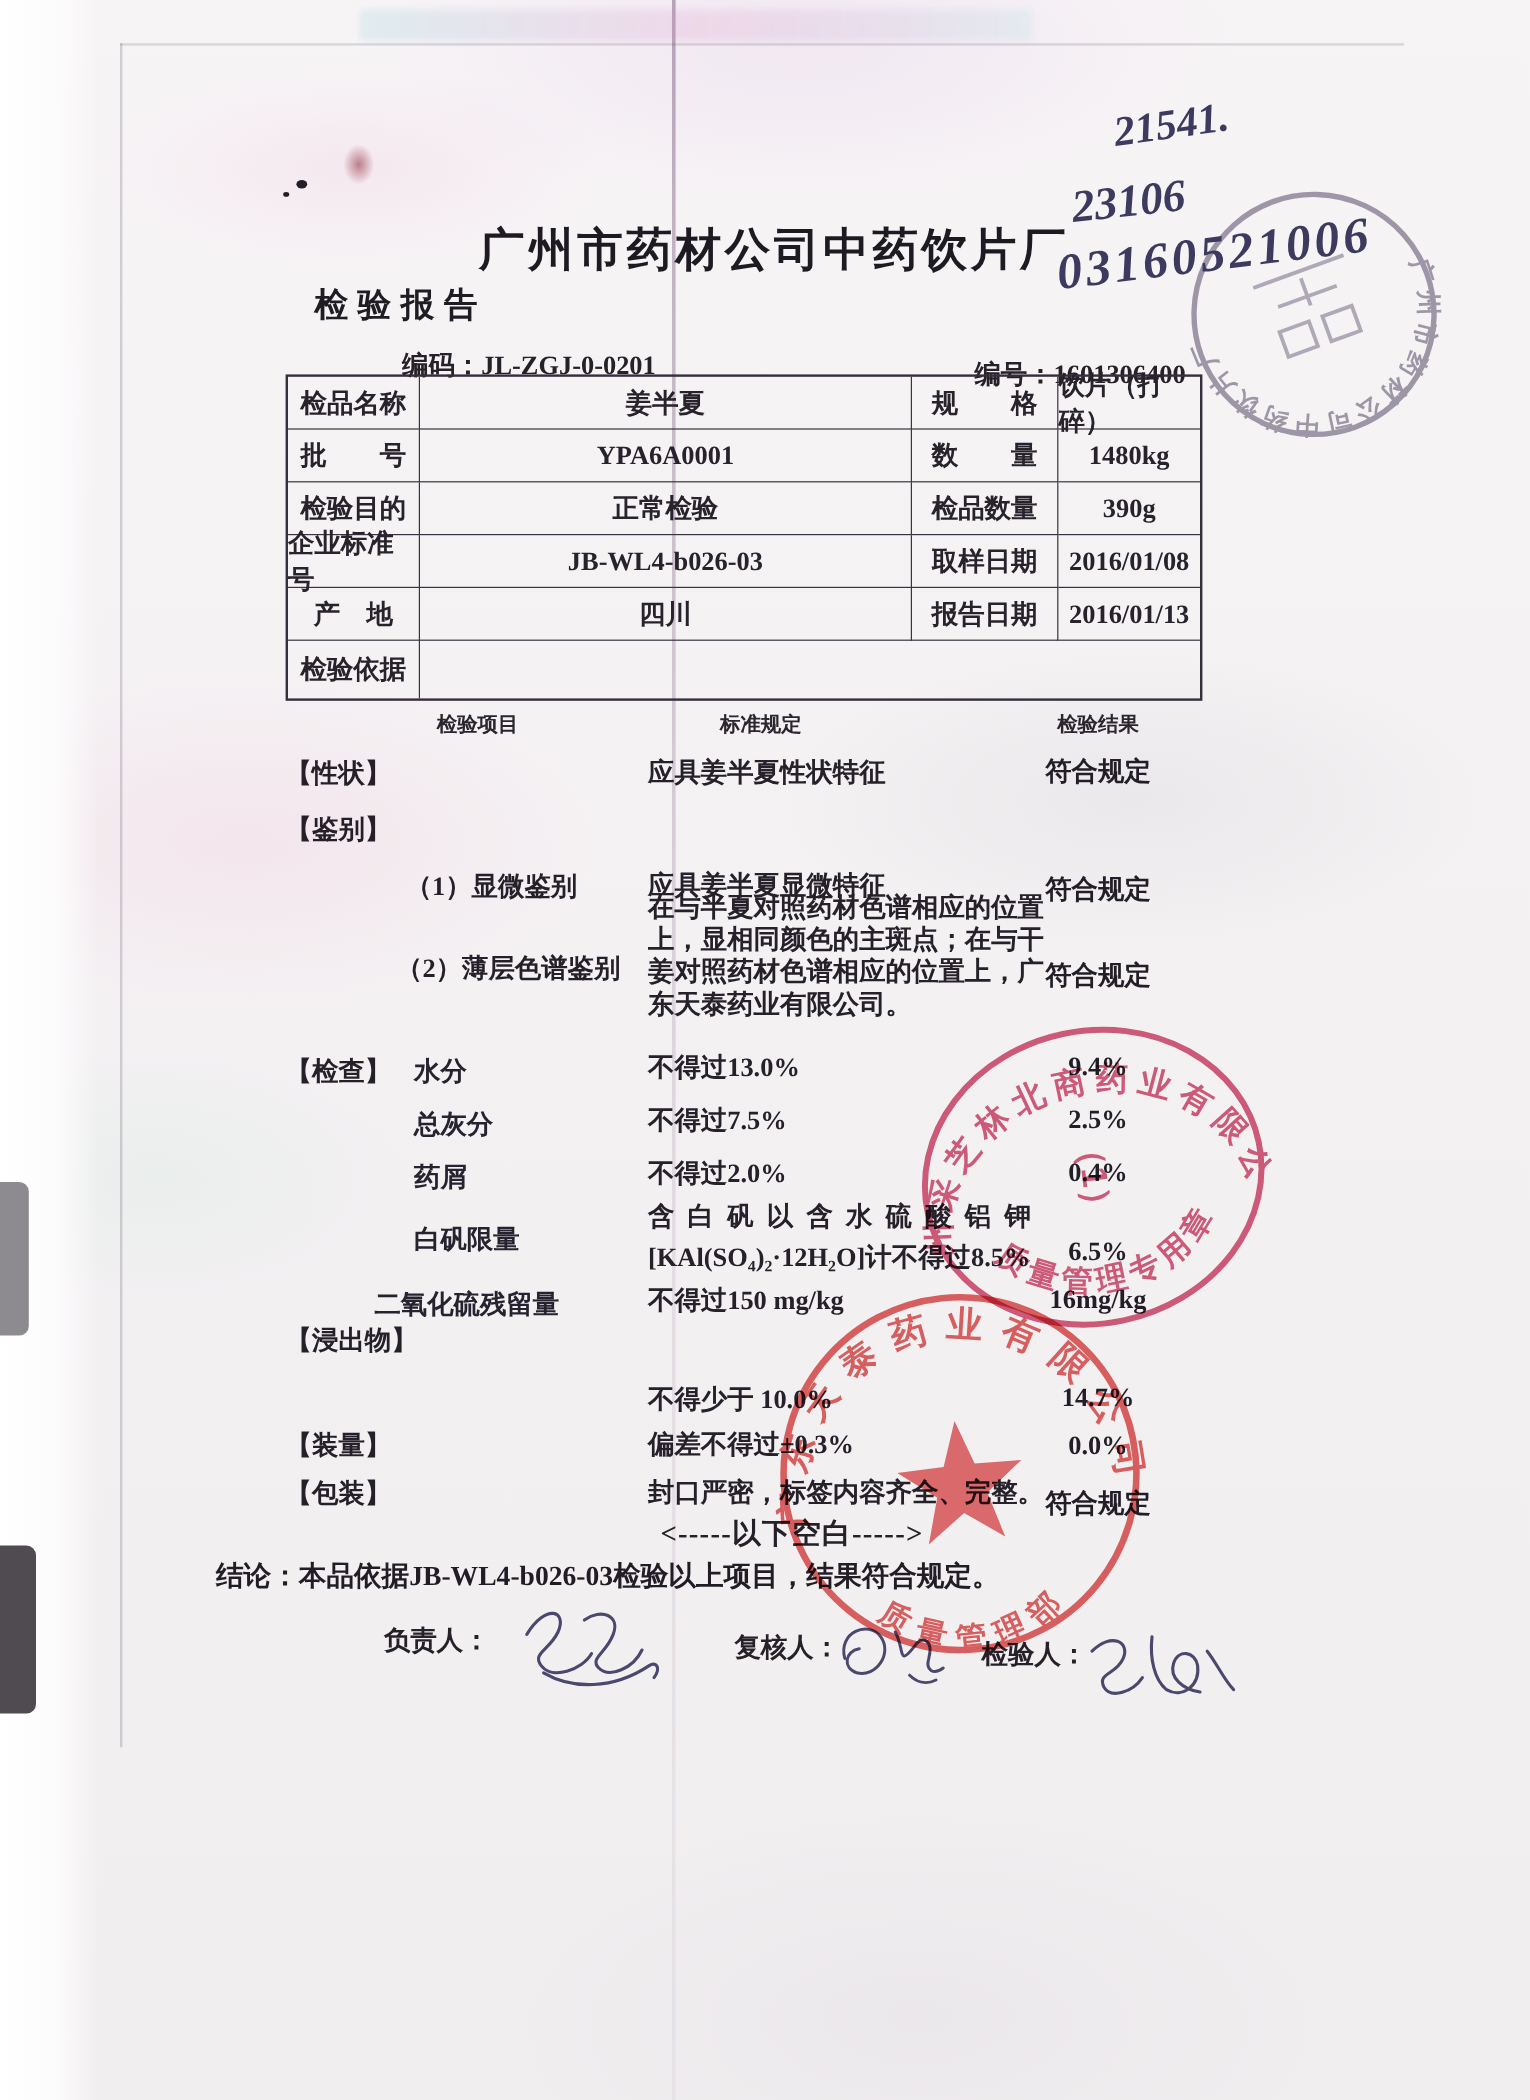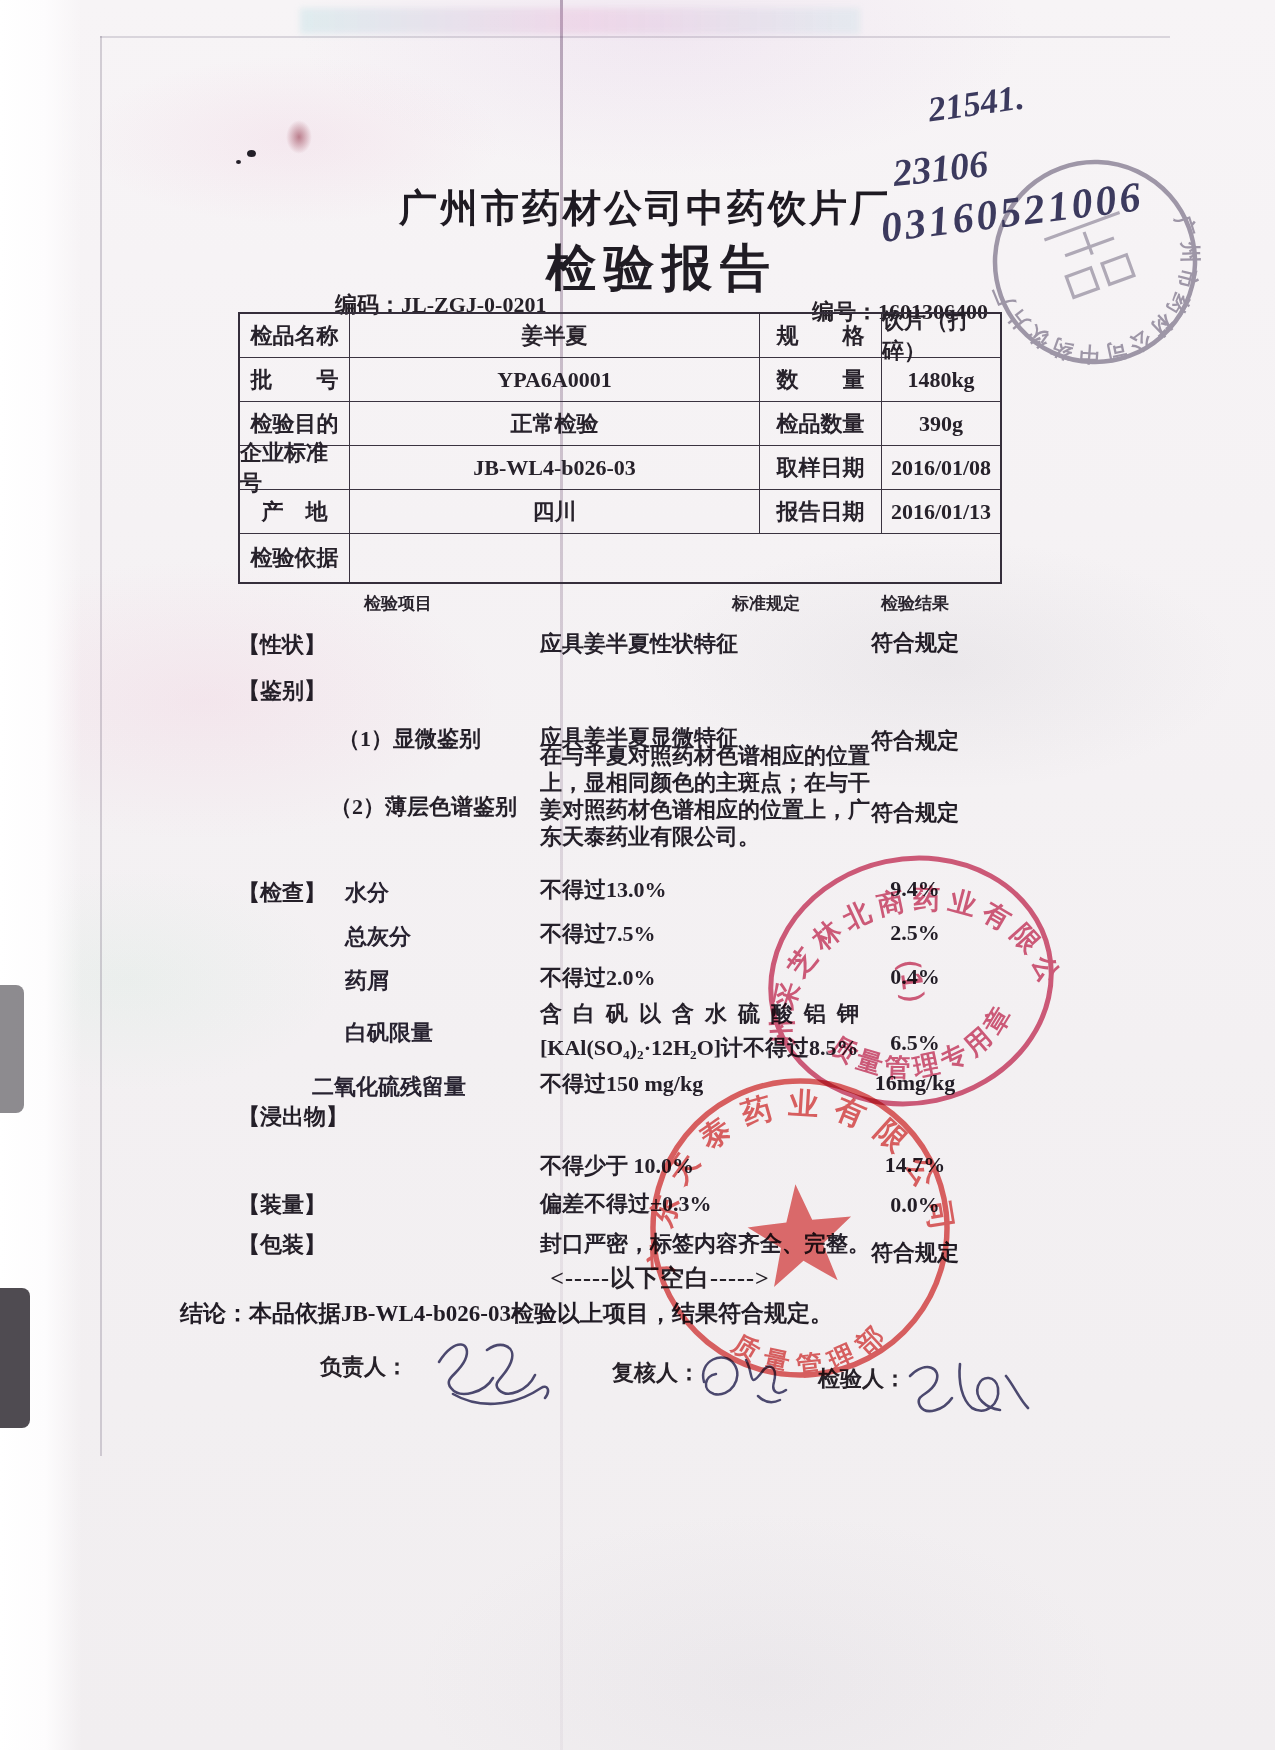--- a/index.html
+++ b/index.html
@@ -12,21 +12,21 @@
       radial-gradient(520px 200px at 52% 2%, rgba(205,160,215,.14), transparent 70%),
       radial-gradient(300px 120px at 23% 8%, rgba(230,150,190,.12), transparent 70%),
       radial-gradient(420px 180px at 74% 38%, rgba(150,148,160,.10), transparent 70%),
       radial-gradient(500px 240px at 60% 96%, rgba(180,175,190,.10), transparent 70%),
       linear-gradient(#f7f4f6,#f3f0f2 60%,#f1eef0);
   }
   .abs{position:absolute;}
   
   .title{left:265px;top:183px;width:760px;text-align:center;font-size:38px;font-weight:700;
          letter-spacing:3px;color:#1e1a22;font-family:"Liberation Sans",sans-serif;}
-  .subtitle{left:282px;top:235px;width:760px;text-align:center;font-size:50px;font-weight:700;
+  .subtitle{left:262px;top:235px;width:760px;font-size:28px;font-weight:700;
          letter-spacing:8px;color:#201c24;font-family:"Liberation Sans",sans-serif;}
   .codeline{top:290px;left:297px;font-size:22px;font-weight:700;margin-left:38px;}
   .numline{top:297px;left:812px;font-size:22px;font-weight:700;}
   
   .info-table{left:238px;top:312px;width:760px;border:2.5px solid #352e3b;
       display:grid;grid-template-columns:110px 410px 122px 1fr;
       grid-template-rows:repeat(5,44px) 48px;background:transparent;}
   .cell{border-right:1.5px solid #3a3340;border-bottom:1.5px solid #3a3340;
       display:flex;align-items:center;justify-content:center;
       font-size:22px;font-weight:700;color:#27222b;}
@@ -103,21 +103,21 @@
 
     <div class="cell">产　地</div>
     <div class="cell">四川</div>
     <div class="cell">报告日期</div>
     <div class="cell last-col">2016/01/13</div>
 
     <div class="cell last-row">检验依据</div>
   </div>
 
   <div class="abs res-head" style="left:298px;top:592px;width:200px;text-align:center;">检验项目</div>
-  <div class="abs res-head" style="left:600px;top:592px;width:200px;text-align:right;">标准规定</div>
+  <div class="abs res-head" style="left:600px;top:592px;width:200px;text-align:left;">标准规定</div>
   <div class="abs res-head" style="left:840px;top:592px;width:150px;text-align:center;">检验结果</div>
 
   <div class="abs item" style="left:238px;top:630px;">【性状】</div>
   <div class="abs std" style="left:540px;top:630px;">应具姜半夏性状特征</div>
   <div class="abs res" style="left:840px;top:628px;">符合规定</div>
 
   <div class="abs item" style="left:238px;top:676px;">【鉴别】</div>
 
   <div class="abs item" style="left:338px;top:724px;font-weight:600;">（1）显微鉴别</div>
   <div class="abs std" style="left:540px;top:724px;">应具姜半夏显微特征</div>

